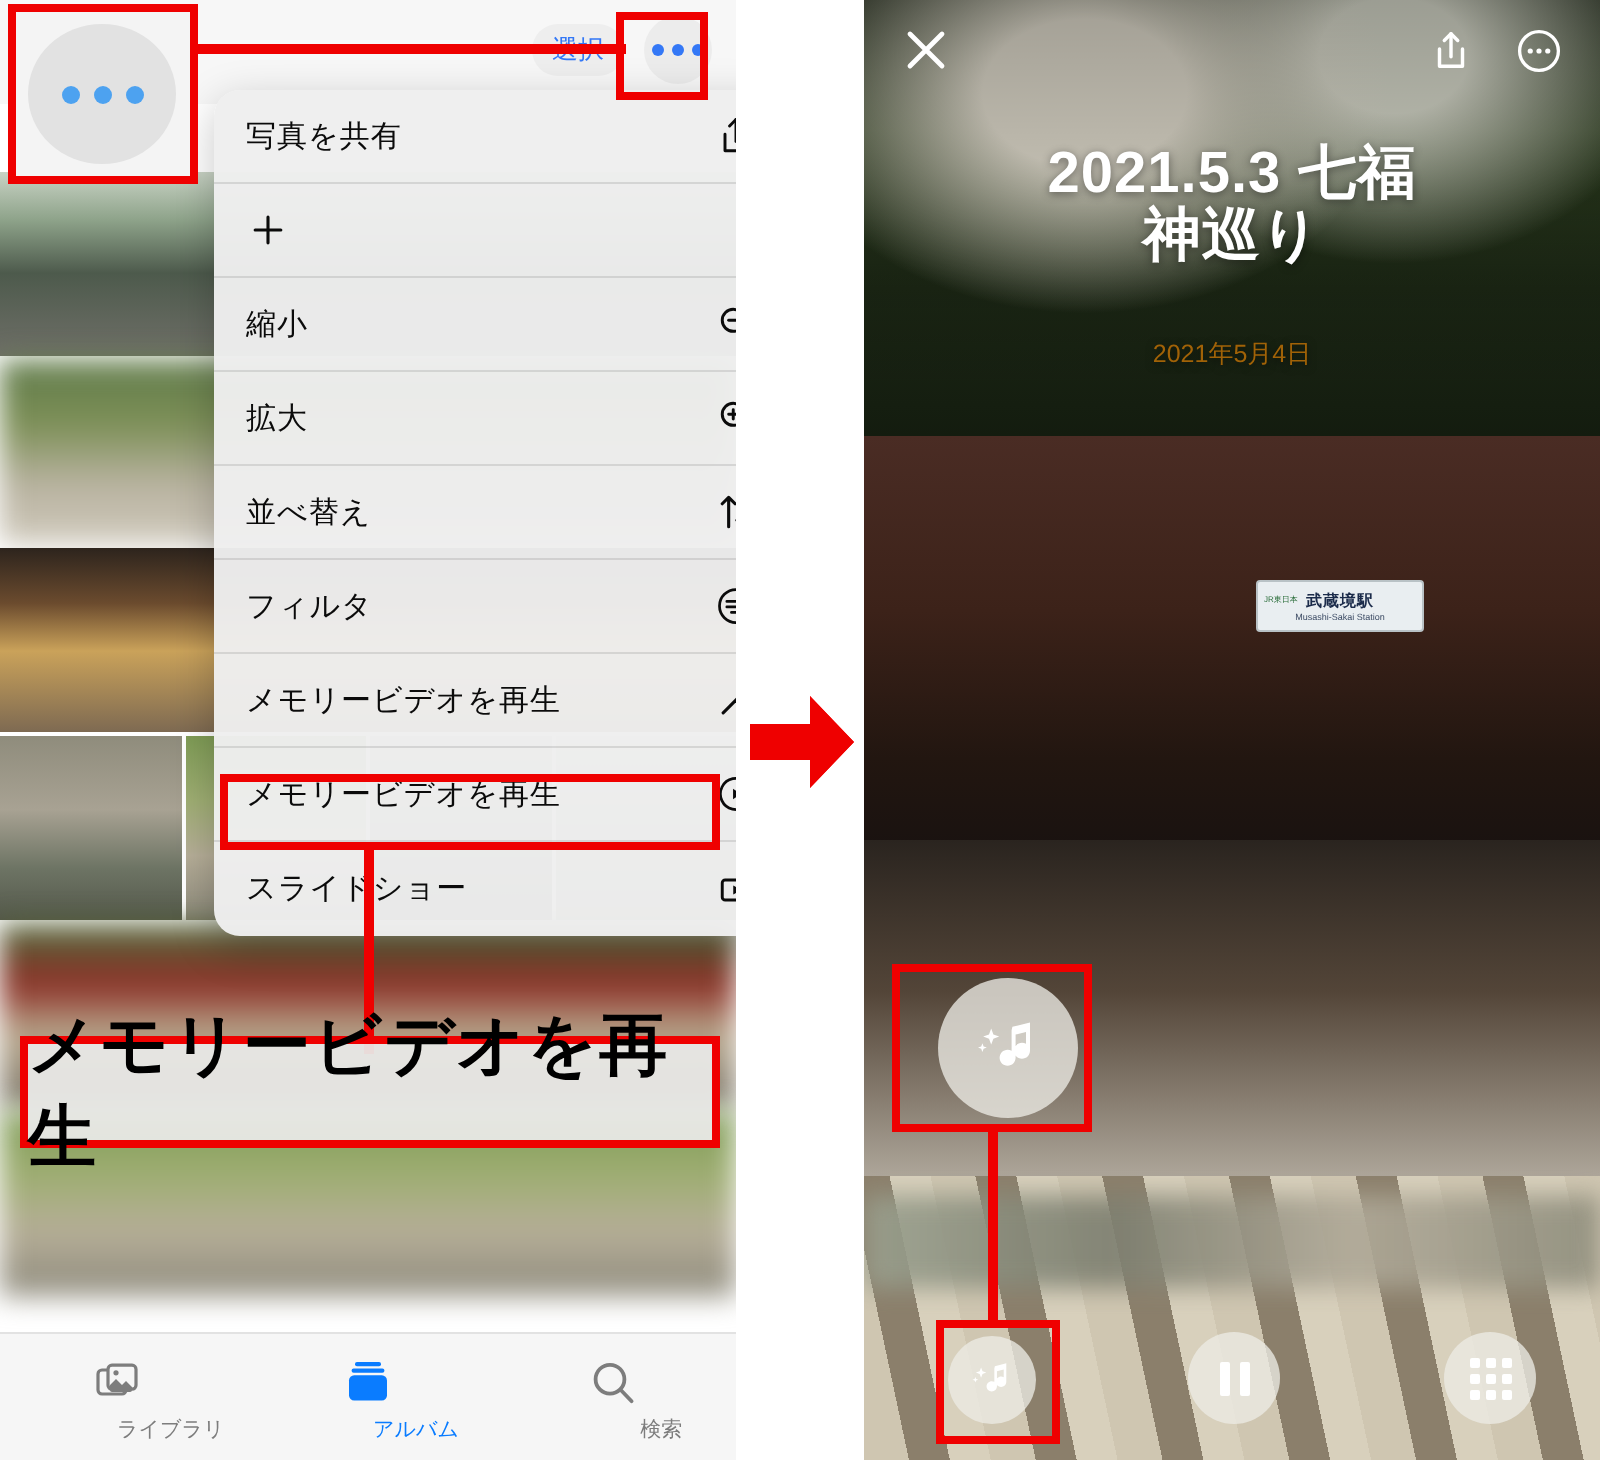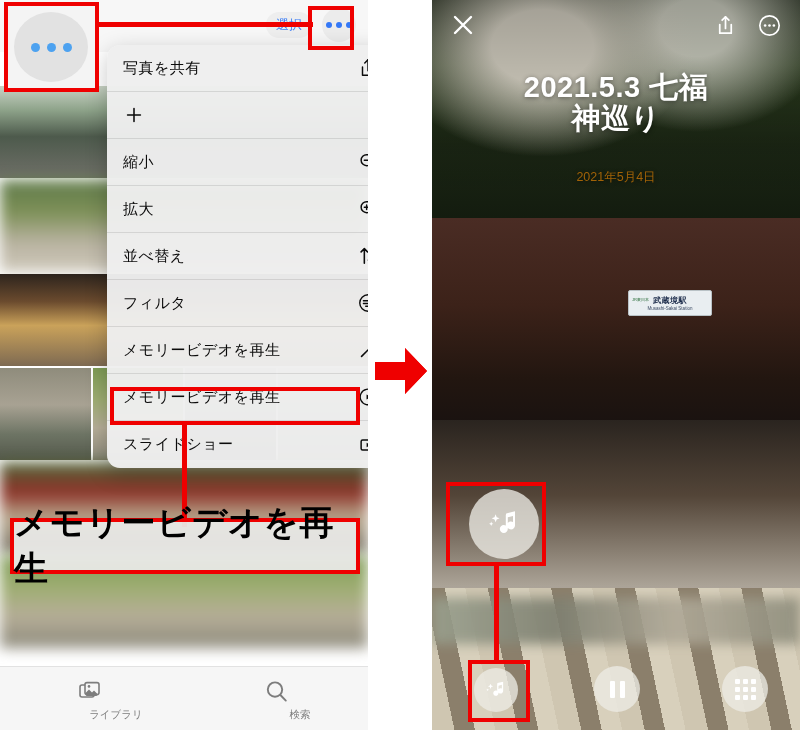--- a/index.html
+++ b/index.html
@@ -329,20 +329,30 @@
             <rect x="1" y="4" width="14" height="12" rx="2"></rect>
             <rect x="6" y="1.6" width="14" height="12" rx="2" fill="#f6f6f6"></rect>
             <path d="M7 11.5l3-3 3 3 2-2 3 3v1.5a1 1 0 0 1-1 1H8a1 1 0 0 1-1-1z" fill="#7d7d7d" stroke="none"></path>
             <circle cx="10" cy="5.4" r="1.3" fill="#7d7d7d" stroke="none"></circle>
           </svg>
         </div>
         <div class="tl">ライブラリ</div>
       </div>
 
 
+      <div class="tab active">
+        <div class="ti">
+          <svg width="24" height="23" viewBox="0 0 24 23" fill="none">
+            <rect x="5.5" y="1" width="13" height="2.1" rx="1" fill="#0a7cff"></rect>
+            <rect x="3.8" y="4.3" width="16.4" height="2.1" rx="1" fill="#0a7cff"></rect>
+            <rect x="2.5" y="7.6" width="19" height="12.6" rx="2.6" fill="#0a7cff"></rect>
+          </svg>
+        </div>
+        <div class="tl">アルバム</div>
+      </div>
 
       <div class="tab">
         <div class="ti">
           <svg width="23" height="23" viewBox="0 0 23 23" fill="none" stroke="#7d7d7d" stroke-width="1.9" stroke-linecap="round">
             <circle cx="10" cy="9.6" r="7.2"></circle>
               <path d="M15.4 15l5.4 5.6"></path>
           </svg>
         </div>
         <div class="tl">検索</div>
       </div>

